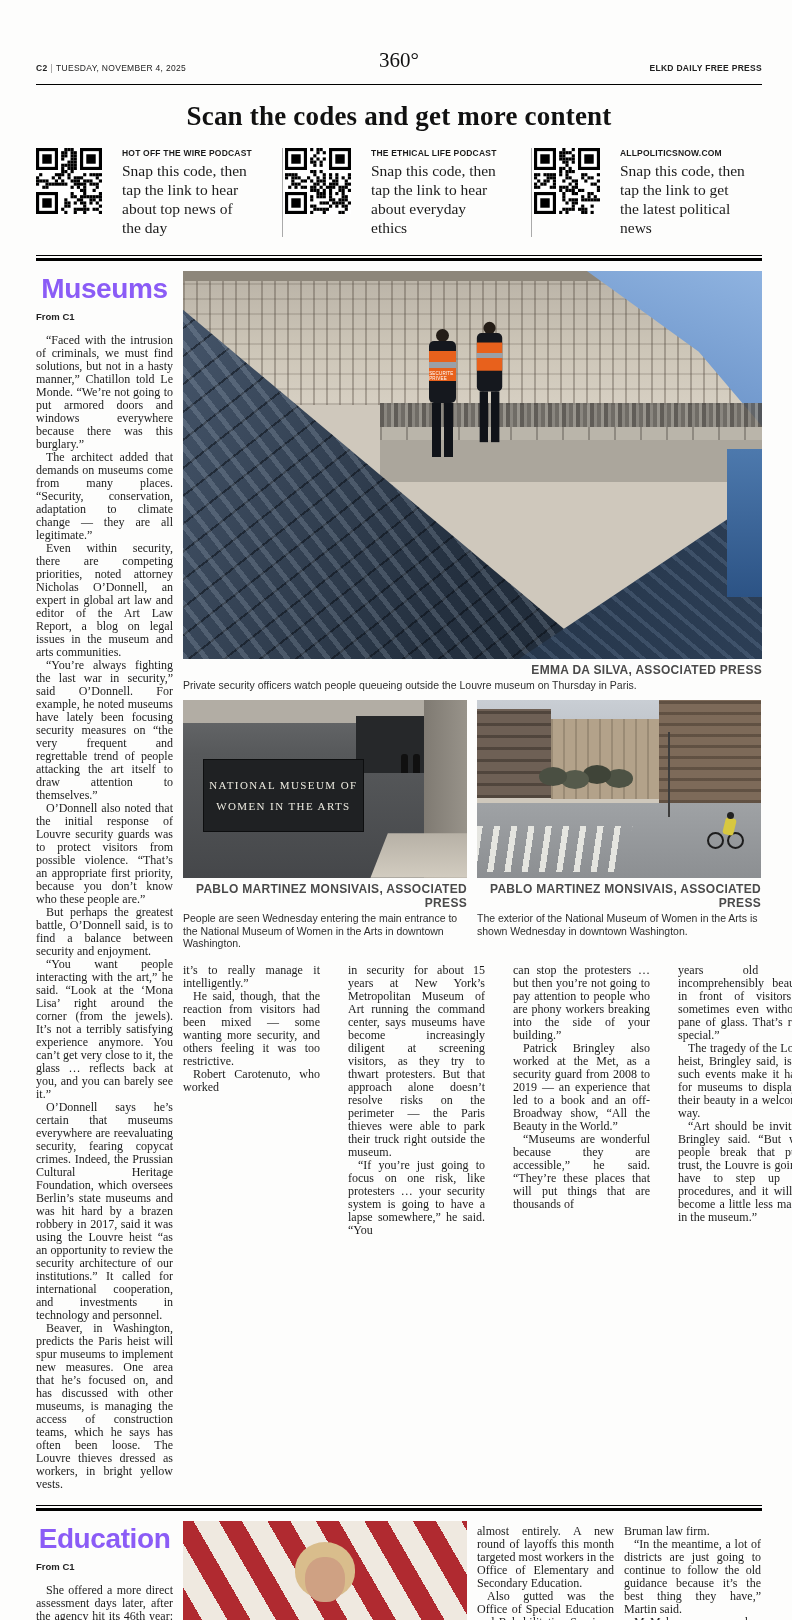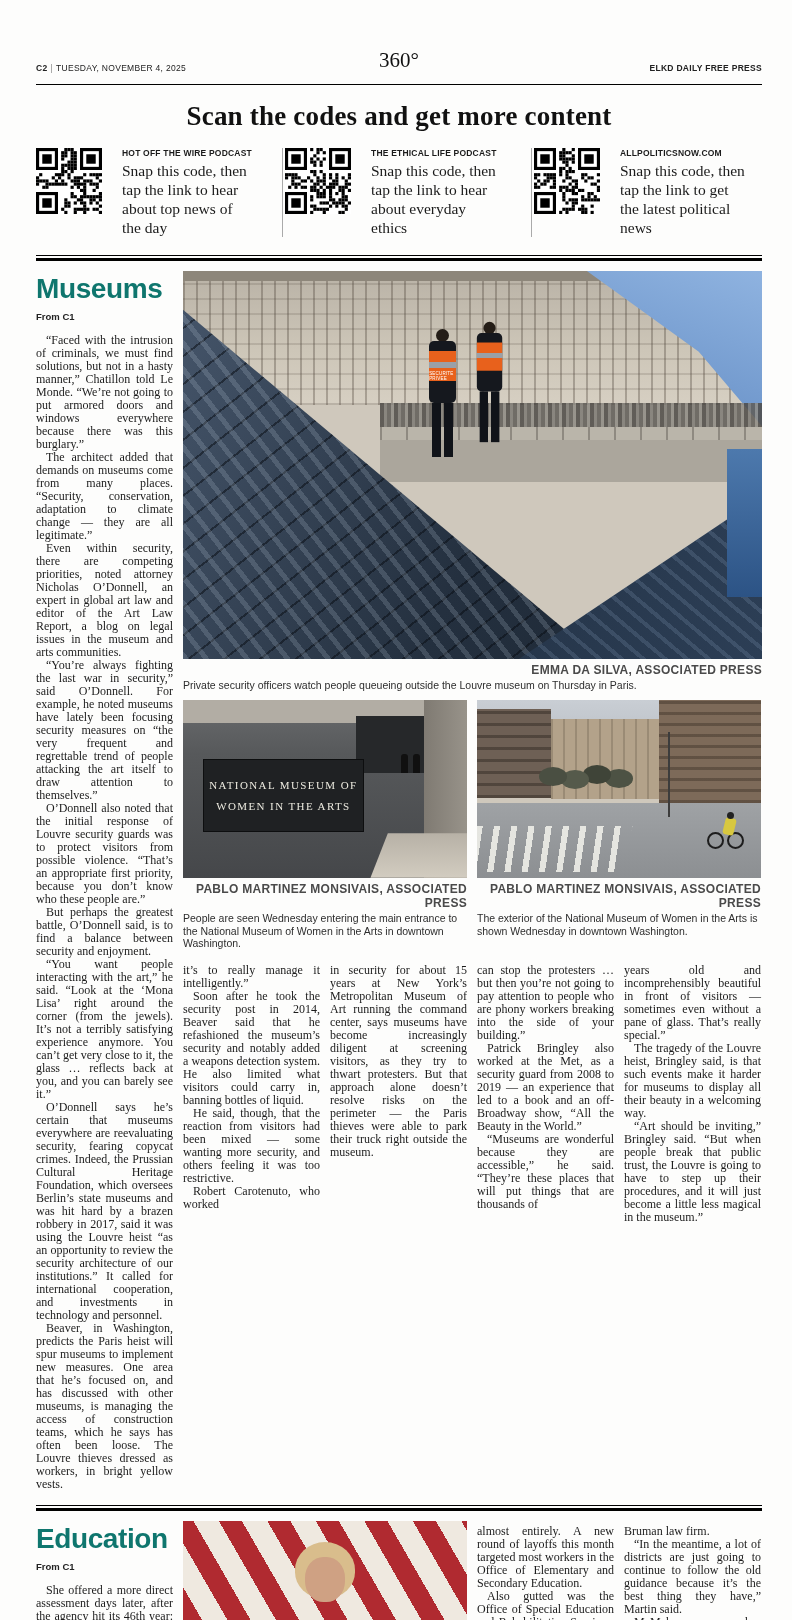--- a/index.html
+++ b/index.html
@@ -23,33 +23,33 @@
   .qr{width:66px;height:66px;flex:none;background:#fff;}
   .scan-txt .kick{font-family:"Liberation Sans",sans-serif;font-weight:700;font-size:8.5px;letter-spacing:.2px;margin-bottom:3px;}
   .scan-txt .snap{font-size:15.5px;line-height:19px;max-width:130px;}
 
   
   .double-rule{height:2px;border-top:1px solid #000;border-bottom:3px solid #000;}
 
   
   .section{display:flex;gap:10px;padding:10px 0 14px;}
   .colnarrow{width:137px;flex:none;}
-  .sec-head{font-family:"Liberation Sans",sans-serif;font-weight:700;font-size:28px;letter-spacing:-.4px;margin:2px 0 6px;color:#0f766e;}
+  .sec-head{font-family:"Liberation Sans",sans-serif;font-weight:700;font-size:28px;letter-spacing:-.4px;margin:2px 0 6px;color:#8b5cf6;text-align:center;}
   .kicker{font-family:"Liberation Sans",sans-serif;font-weight:700;font-size:9.5px;margin-bottom:12px;color:#222;}
   .body p{font-size:12px;line-height:13px;text-align:justify;text-indent:10px;margin:0;}
   .body.cont > p:first-child{text-indent:0;}
   .rblock{flex:1;min-width:0;}
 
   .credit{font-family:"Liberation Sans",sans-serif;font-weight:700;font-size:12px;letter-spacing:.3px;
           color:#4a4a4a;text-align:right;margin:4px 0 2px;}
   .caption{font-family:"Liberation Sans",sans-serif;font-size:10.5px;line-height:12.8px;color:#2d2d2d;margin:0 0 8px;}
 
   .sub-row{display:flex;gap:10px;}
   .sub{width:284px;flex:none;}
-  .cont-row{display:flex;gap:10px;margin-top:6px;}
+  .cont-row{display:flex;gap:28px;margin-top:6px;}
 
   
   .photo{position:relative;overflow:hidden;background:#cfc8bc;}
   .photo *{position:absolute;}
   .pm{height:388px;}
   .pm-building{left:0;top:0;right:0;height:34%;background:linear-gradient(#b9b2a6,#cdc6b8 60%,#d6cfc2);}
   .pm-windows{left:0;top:10px;right:0;height:32%;
      background:repeating-linear-gradient(90deg,rgba(70,60,50,.32) 0 2px,transparent 2px 13px),
                 repeating-linear-gradient(0deg,rgba(70,60,50,.16) 0 2px,transparent 2px 15px);}
   .pm-roof{left:0;top:0;right:0;height:10px;background:#8d867a;}
@@ -632,26 +632,26 @@
             <div class="s-cyc-head"></div>
           </div>
           <div class="credit">PABLO MARTINEZ MONSIVAIS, ASSOCIATED PRESS</div>
           <div class="caption">The exterior of the National Museum of Women in the Arts is shown Wednesday in downtown Washington.</div>
         </div>
       </div>
 
       <div class="cont-row">
         <div class="colnarrow body cont">
             <p>it’s to really manage it intelligently.”</p>
-            <p>Soon after he took the security post in 2014, Beaver said that he refashioned the museum’s security and notably added a weapons detection system. He also limited what visitors could carry in, banning bottles of liquid.</p>
             <p>He said, though, that the reaction from visitors had been mixed — some wanting more security, and others feeling it was too restrictive.</p>
             <p>Robert Carotenuto, who worked</p>
           </div>
         <div class="colnarrow body cont">
             <p>in security for about 15 years at New York’s Metropolitan Museum of Art running the command center, says museums have become increasingly diligent at screening visitors, as they try to thwart protesters. But that approach alone doesn’t resolve risks on the perimeter — the Paris thieves were able to park their truck right outside the museum.</p>
+            <p>“If you’re just going to focus on one risk, like protesters … your security system is going to have a lapse somewhere,” he said. “You</p>
           </div>
         <div class="colnarrow body cont">
             <p>can stop the protesters … but then you’re not going to pay attention to people who are phony workers breaking into the side of your building.”</p>
             <p>Patrick Bringley also worked at the Met, as a security guard from 2008 to 2019 — an experience that led to a book and an off-Broadway show, “All the Beauty in the World.”</p>
             <p>“Museums are wonderful because they are accessible,” he said. “They’re these places that will put things that are thousands of</p>
           </div>
         <div class="colnarrow body cont">
             <p>years old and incomprehensibly beautiful in front of visitors — sometimes even without a pane of glass. That’s really special.”</p>
             <p>The tragedy of the Louvre heist, Bringley said, is that such events make it harder for museums to display all their beauty in a welcoming way.</p>
             <p>“Art should be inviting,” Bringley said. “But when people break that public trust, the Louvre is going to have to step up their procedures, and it will just become a little less magical in the museum.”</p>

